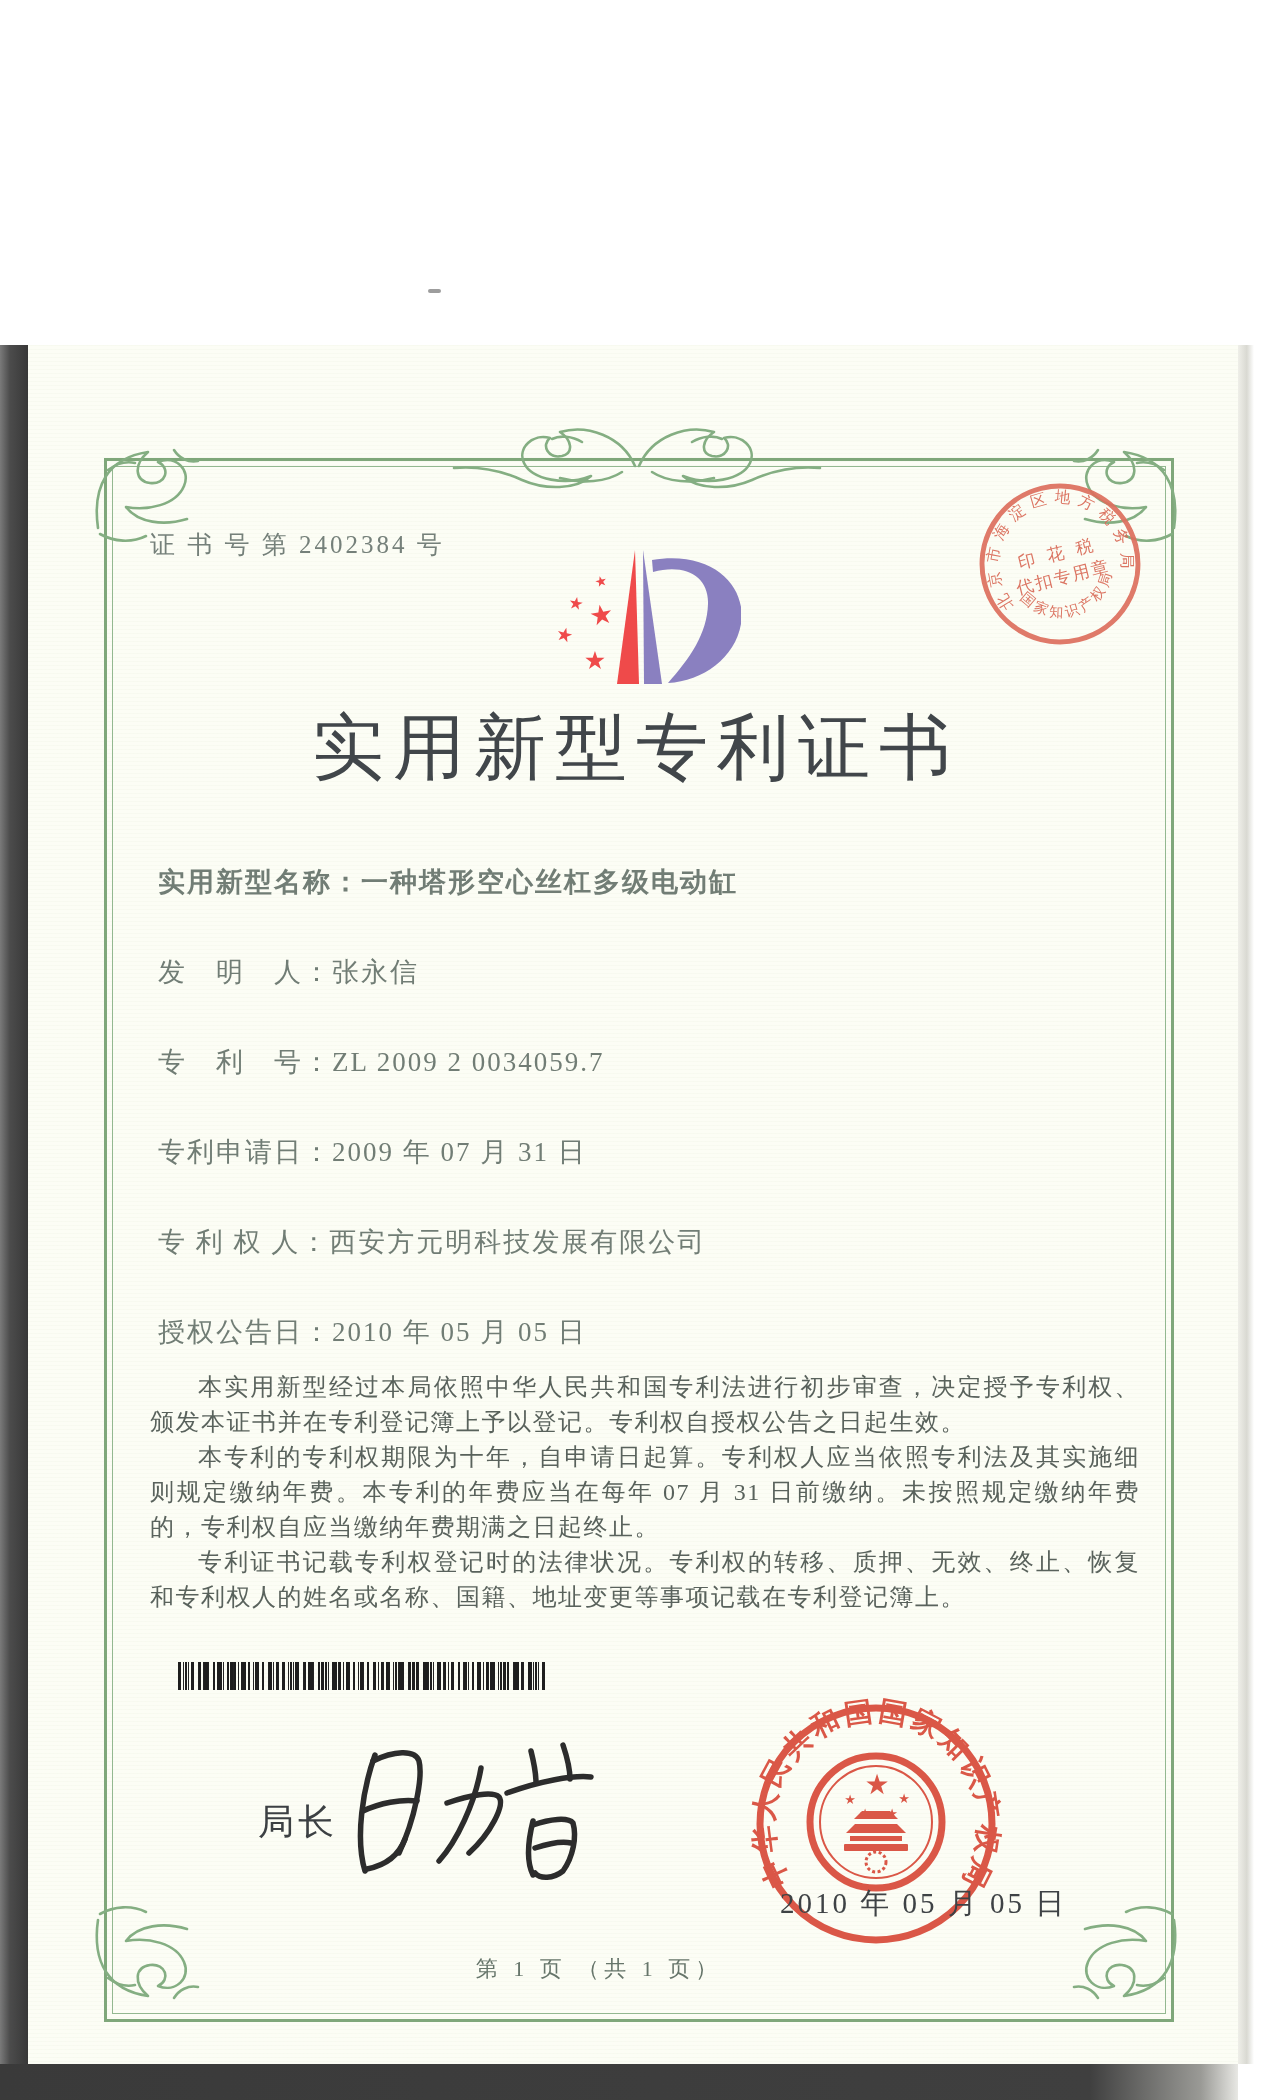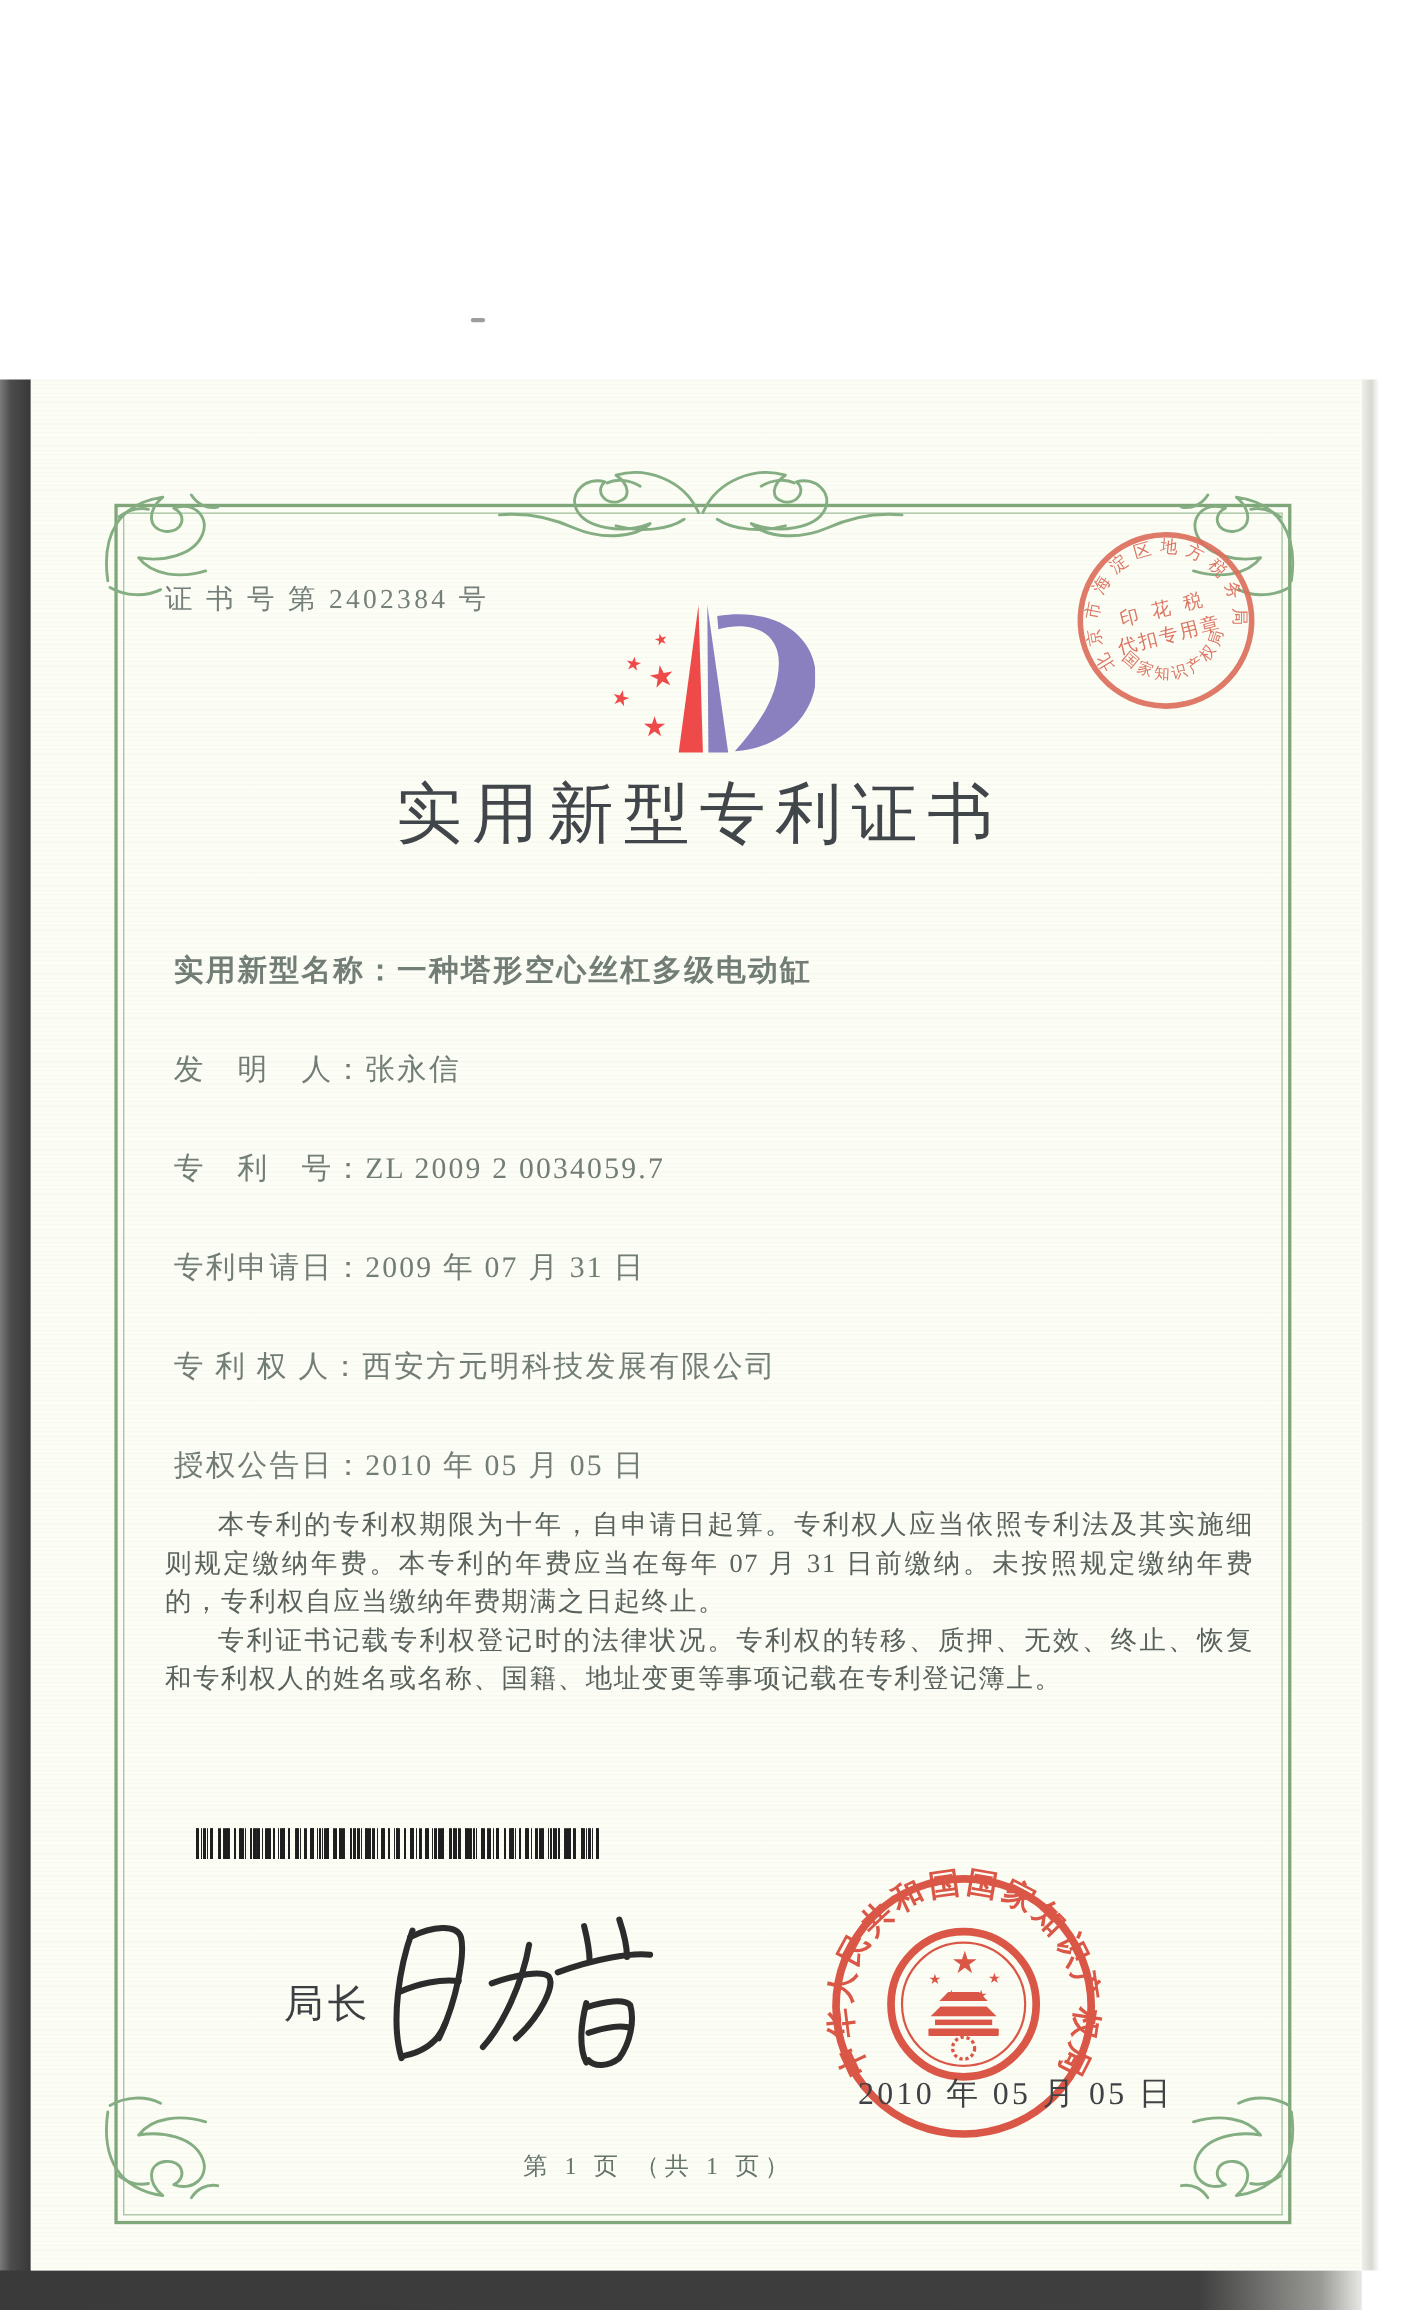--- a/index.html
+++ b/index.html
@@ -23,21 +23,21 @@
   .frame-inner{position:absolute;left:5px;top:5px;right:5px;bottom:5px;border:1px solid #93b890;}
   .flourish{width:132px;height:132px;}
   .fl-tl{left:78px;top:430px;}
   .fl-tr{left:1062px;top:430px;transform:scaleX(-1);}
   .fl-bl{left:78px;top:1886px;transform:scaleY(-1);}
   .fl-br{left:1062px;top:1886px;transform:scale(-1,-1);}
   .top-ornament{left:452px;top:408px;width:370px;height:96px;}
   
   .cert-no{left:150px;top:528px;font-size:25px;letter-spacing:3px;color:#75807a;}
   .logo{left:556px;top:542px;width:185px;height:152px;}
-  .title{left:104px;top:700px;width:1064px;text-align:center;font-size:60px;letter-spacing:9px;color:#41464a;}
+  .title{left:104px;top:700px;width:1064px;text-align:center;font-size:72px;letter-spacing:9px;color:#41464a;}
   
   .field{left:158px;width:860px;font-size:27px;letter-spacing:2px;color:#717d75;white-space:nowrap;}
   .f0{top:864px;font-weight:bold;} .f1{top:954px;} .f2{top:1044px;} .f3{top:1134px;} .f4{top:1224px;} .f5{top:1314px;}
   
   .body-text{left:150px;top:1370px;width:990px;font-size:24px;line-height:35px;letter-spacing:1.5px;
     color:#59625c;text-align:justify;}
   .body-text p{margin:0;text-indent:2em;}
   
   .barcode{left:178px;top:1662px;width:368px;height:28px;background-color:transparent;
     background-image:
@@ -131,20 +131,21 @@
 <div class="abs title">实用新型专利证书</div>
 
 <div class="abs field f0"><span>实用新型名称：</span><span>一种塔形空心丝杠多级电动缸</span></div>
 <div class="abs field f1"><span>发　明　人：</span><span>张永信</span></div>
 <div class="abs field f2"><span>专　利　号：</span><span>ZL 2009 2 0034059.7</span></div>
 <div class="abs field f3"><span>专利申请日：</span><span>2009 年 07 月 31 日</span></div>
 <div class="abs field f4"><span>专 利 权 人：</span><span>西安方元明科技发展有限公司</span></div>
 <div class="abs field f5"><span>授权公告日：</span><span>2010 年 05 月 05 日</span></div>
 
 <div class="abs body-text">
+  <p>本实用新型经过本局依照中华人民共和国专利法进行初步审查，决定授予专利权、颁发本证书并在专利登记簿上予以登记。专利权自授权公告之日起生效。</p>
   <p>本专利的专利权期限为十年，自申请日起算。专利权人应当依照专利法及其实施细则规定缴纳年费。本专利的年费应当在每年 07 月 31 日前缴纳。未按照规定缴纳年费的，专利权自应当缴纳年费期满之日起终止。</p>
   <p>专利证书记载专利权登记时的法律状况。专利权的转移、质押、无效、终止、恢复和专利权人的姓名或名称、国籍、地址变更等事项记载在专利登记簿上。</p>
 </div>
 
 <div class="abs barcode"></div>
 
 <div class="abs role-label">局长</div>
 <span class="abs sig-name-hidden">田力普</span>
 <svg class="abs sig" viewBox="0 0 270 165">
   <g fill="none" stroke="#2c2c2c" stroke-width="5.5" stroke-linecap="round" stroke-linejoin="round">

